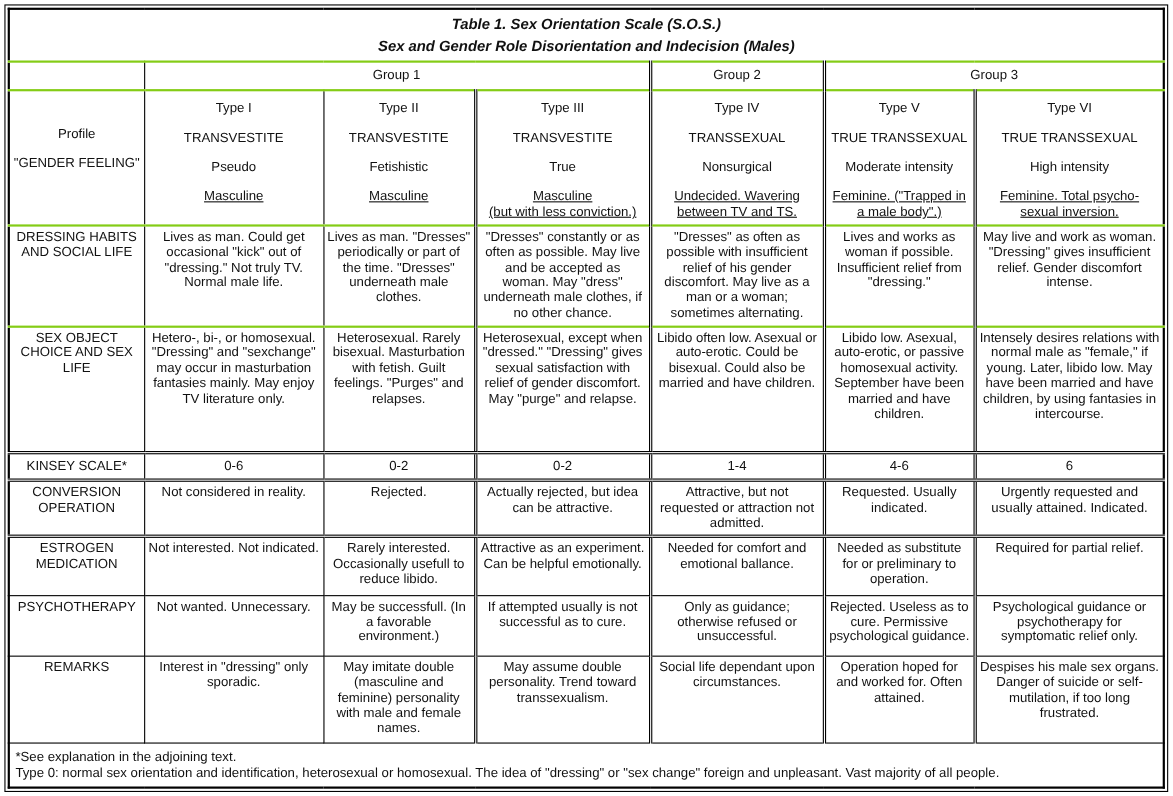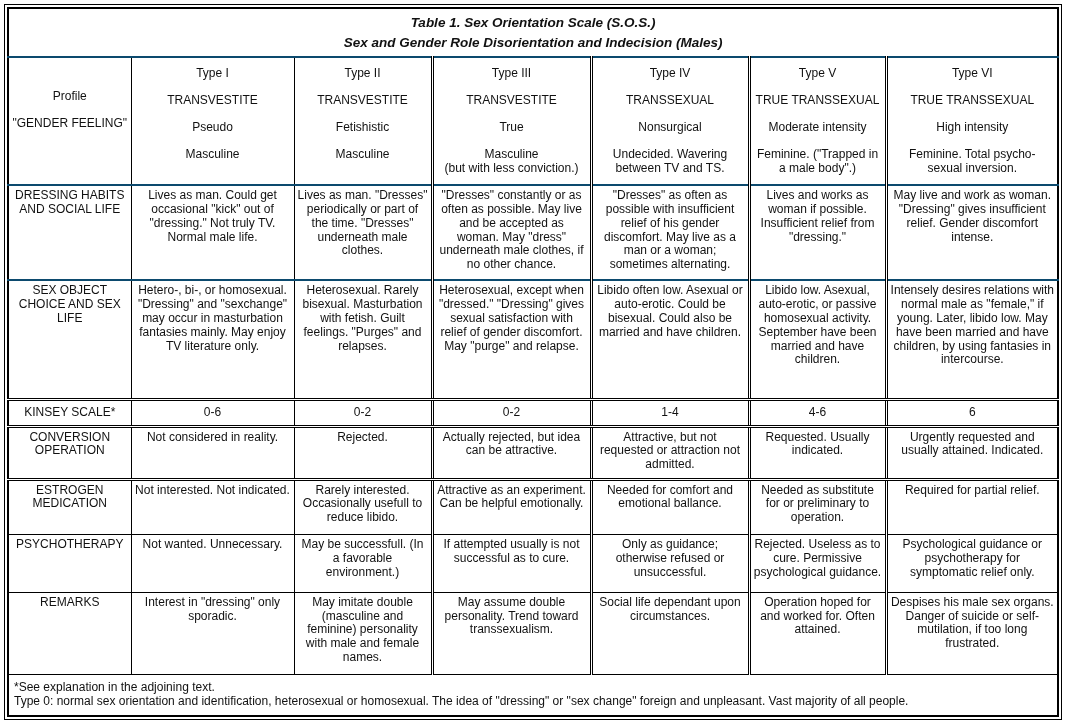--- a/index.html
+++ b/index.html
@@ -33,21 +33,21 @@
     border: 1px solid #000;
     text-align: center;
     vertical-align: top;
     padding: 3px 3px;
     box-sizing: border-box;
     word-wrap: break-word;
   }
   
   td.hl { border-left: 3px double #000; }
   
-  tr.bb2 > td { border-bottom: 2px solid #0c4a6e; border-radius: 17px; }
+  tr.bb2 > td { border-bottom: 2px solid #84cc16; border-radius: 17px; }
   tr.bb3 > td { border-bottom: 3px double #000; }
 
   tr.title-row td {
     font-weight: bold; font-style: italic;
     font-size: 13.5px;
     vertical-align: middle;
     height: 44px;
     line-height: 1.45;
   }
   tr.group-row td {
@@ -67,21 +67,21 @@
   tr.r-estrogen td   { height: 53px; }
   tr.r-psycho td     { height: 55px; }
   tr.r-remarks td    { height: 78px; }
 
   tr.footer-row td {
     text-align: left;
     vertical-align: middle;
     height: 40px;
     padding: 2px 5px;
   }
-  .pre { white-space: pre-line; }
+  .pre { white-space: pre-line; text-decoration: underline; }
 </style>
 </head>
 <body>
 
 <div class="page">
   <div class="frame">
     <table class="sos">
       <colgroup>
         <col style="width:123px">
           <col style="width:163px">
@@ -92,20 +92,26 @@
         <col style="width:172px">
       </colgroup>
       <tbody>
         <tr class="title-row bb2">
           <td colspan="7">
             <div>Table 1. Sex Orientation Scale (S.O.S.)</div>
             <div>Sex and Gender Role Disorientation and Indecision (Males)</div>
           </td>
         </tr>
 
+        <tr class="group-row bb2">
+          <td></td>
+          <td colspan="3">Group 1</td>
+          <td class="hl">Group 2</td>
+          <td colspan="2" class="hl">Group 3</td>
+        </tr>
 
         <tr class="profile-row bb2">
           <td class="profile-label">
             <div>Profile</div>
             <div class="tline2">"GENDER FEELING"</div>
           </td>
           <td>
             <div class="tline">Type I</div>
             <div class="tline2">TRANSVESTITE</div>
             <div class="tline2">Pseudo</div>

